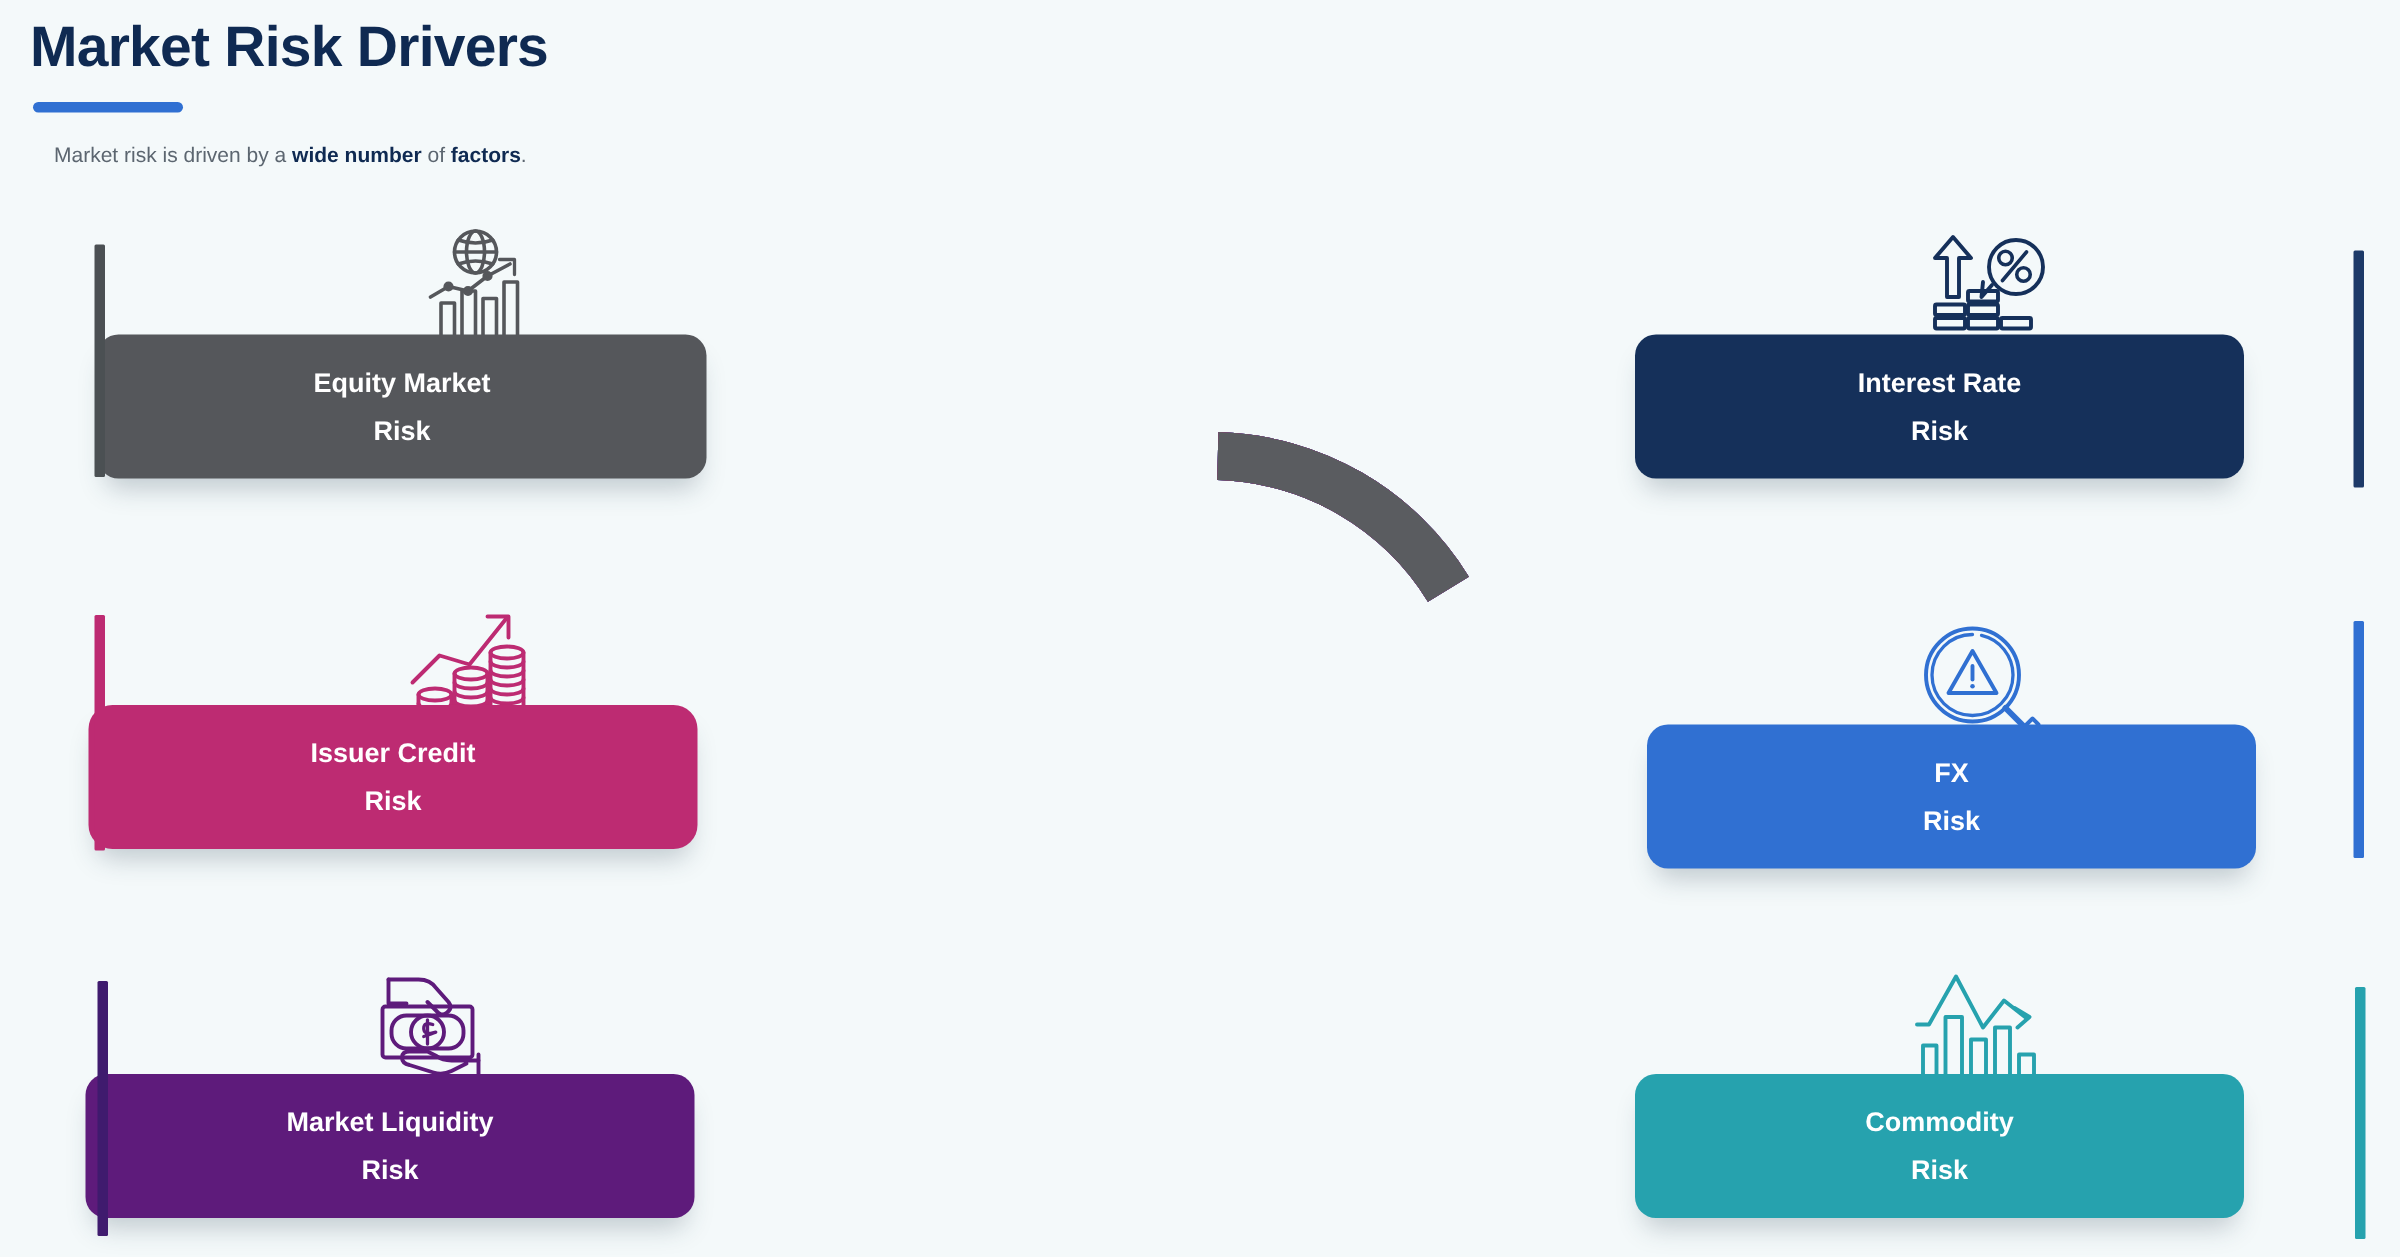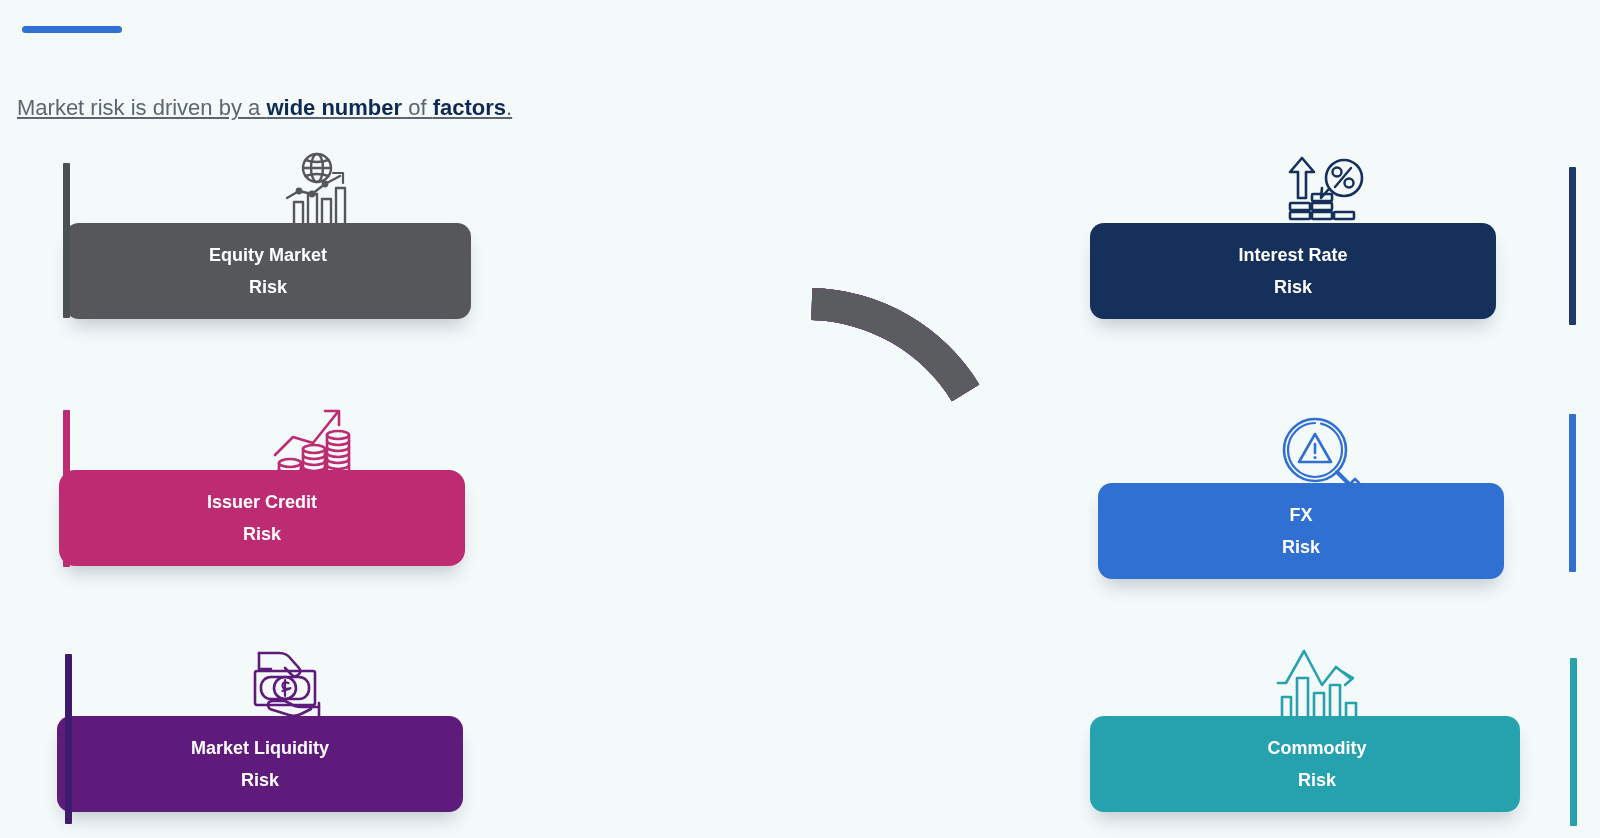--- a/index.html
+++ b/index.html
@@ -33,26 +33,25 @@
   #title-underline {
     width: 100px;
     height: 7px;
     border-radius: 4px;
     background: #3070d2;
     margin-top: 14px;
     margin-left: 2px;
   }
   #subtitle {
     position: absolute;
-    left: 17px;
+    left: 36px;
     top: 95px;
-    font-size: 22px;
+    font-size: 14px;
     color: #5c6670;
     white-space: nowrap;
-    text-decoration: underline;
   }
   #subtitle b {
     color: #0f2a52;
     font-weight: bold;
   }
 
   
   .col {
     position: absolute;
     top: 0;
@@ -108,21 +107,21 @@
     align-items: center;
     justify-content: center;
     color: #ffffff;
     font-size: 18px;
     font-weight: bold;
     line-height: 1.0;
   }
   #col-left .risk-item.row1 .card { left: -6px; border-radius: 16px; }
   #col-left .risk-item.row2 .card { left: -8px; }
   #col-right .risk-item.row1 .card { left: 8px; }
-  #col-right .risk-item.row2 .card { left: 0px; padding-left: 24px; }
+  #col-right .risk-item.row2 .card { left: 0px; }
 
   .card .line1 { margin-bottom: 14px; }
 
   
   .accent-bar {
     position: absolute;
     width: 7px;
     border-radius: 1px;
   }
   #bar-l0 { left: 63px;   top: 163px; height: 155px; }
@@ -139,20 +138,21 @@
     top: 268px;
     width: 444px;
     height: 444px;
   }
   #donut-svg { display: block; width: 444px; height: 444px; }
 </style>
 </head>
 <body style="background: rgb(244, 249, 250);">
 
 <div id="header">
+  <h1 id="page-title" style="color: rgb(15, 42, 82);">Market Risk Drivers</h1>
   <div id="title-underline" style="background: rgb(48, 112, 210);"></div>
 </div>
 
 <div id="subtitle"><span>Market risk is driven by a </span><b>wide number</b><span> of </span><b>factors</b><span>.</span></div>
 
 <div class="col" id="col-left">
 
   <div class="risk-item row0">
     <div class="card-icon">
       <svg width="100" height="86" viewBox="0 0 100 86">

